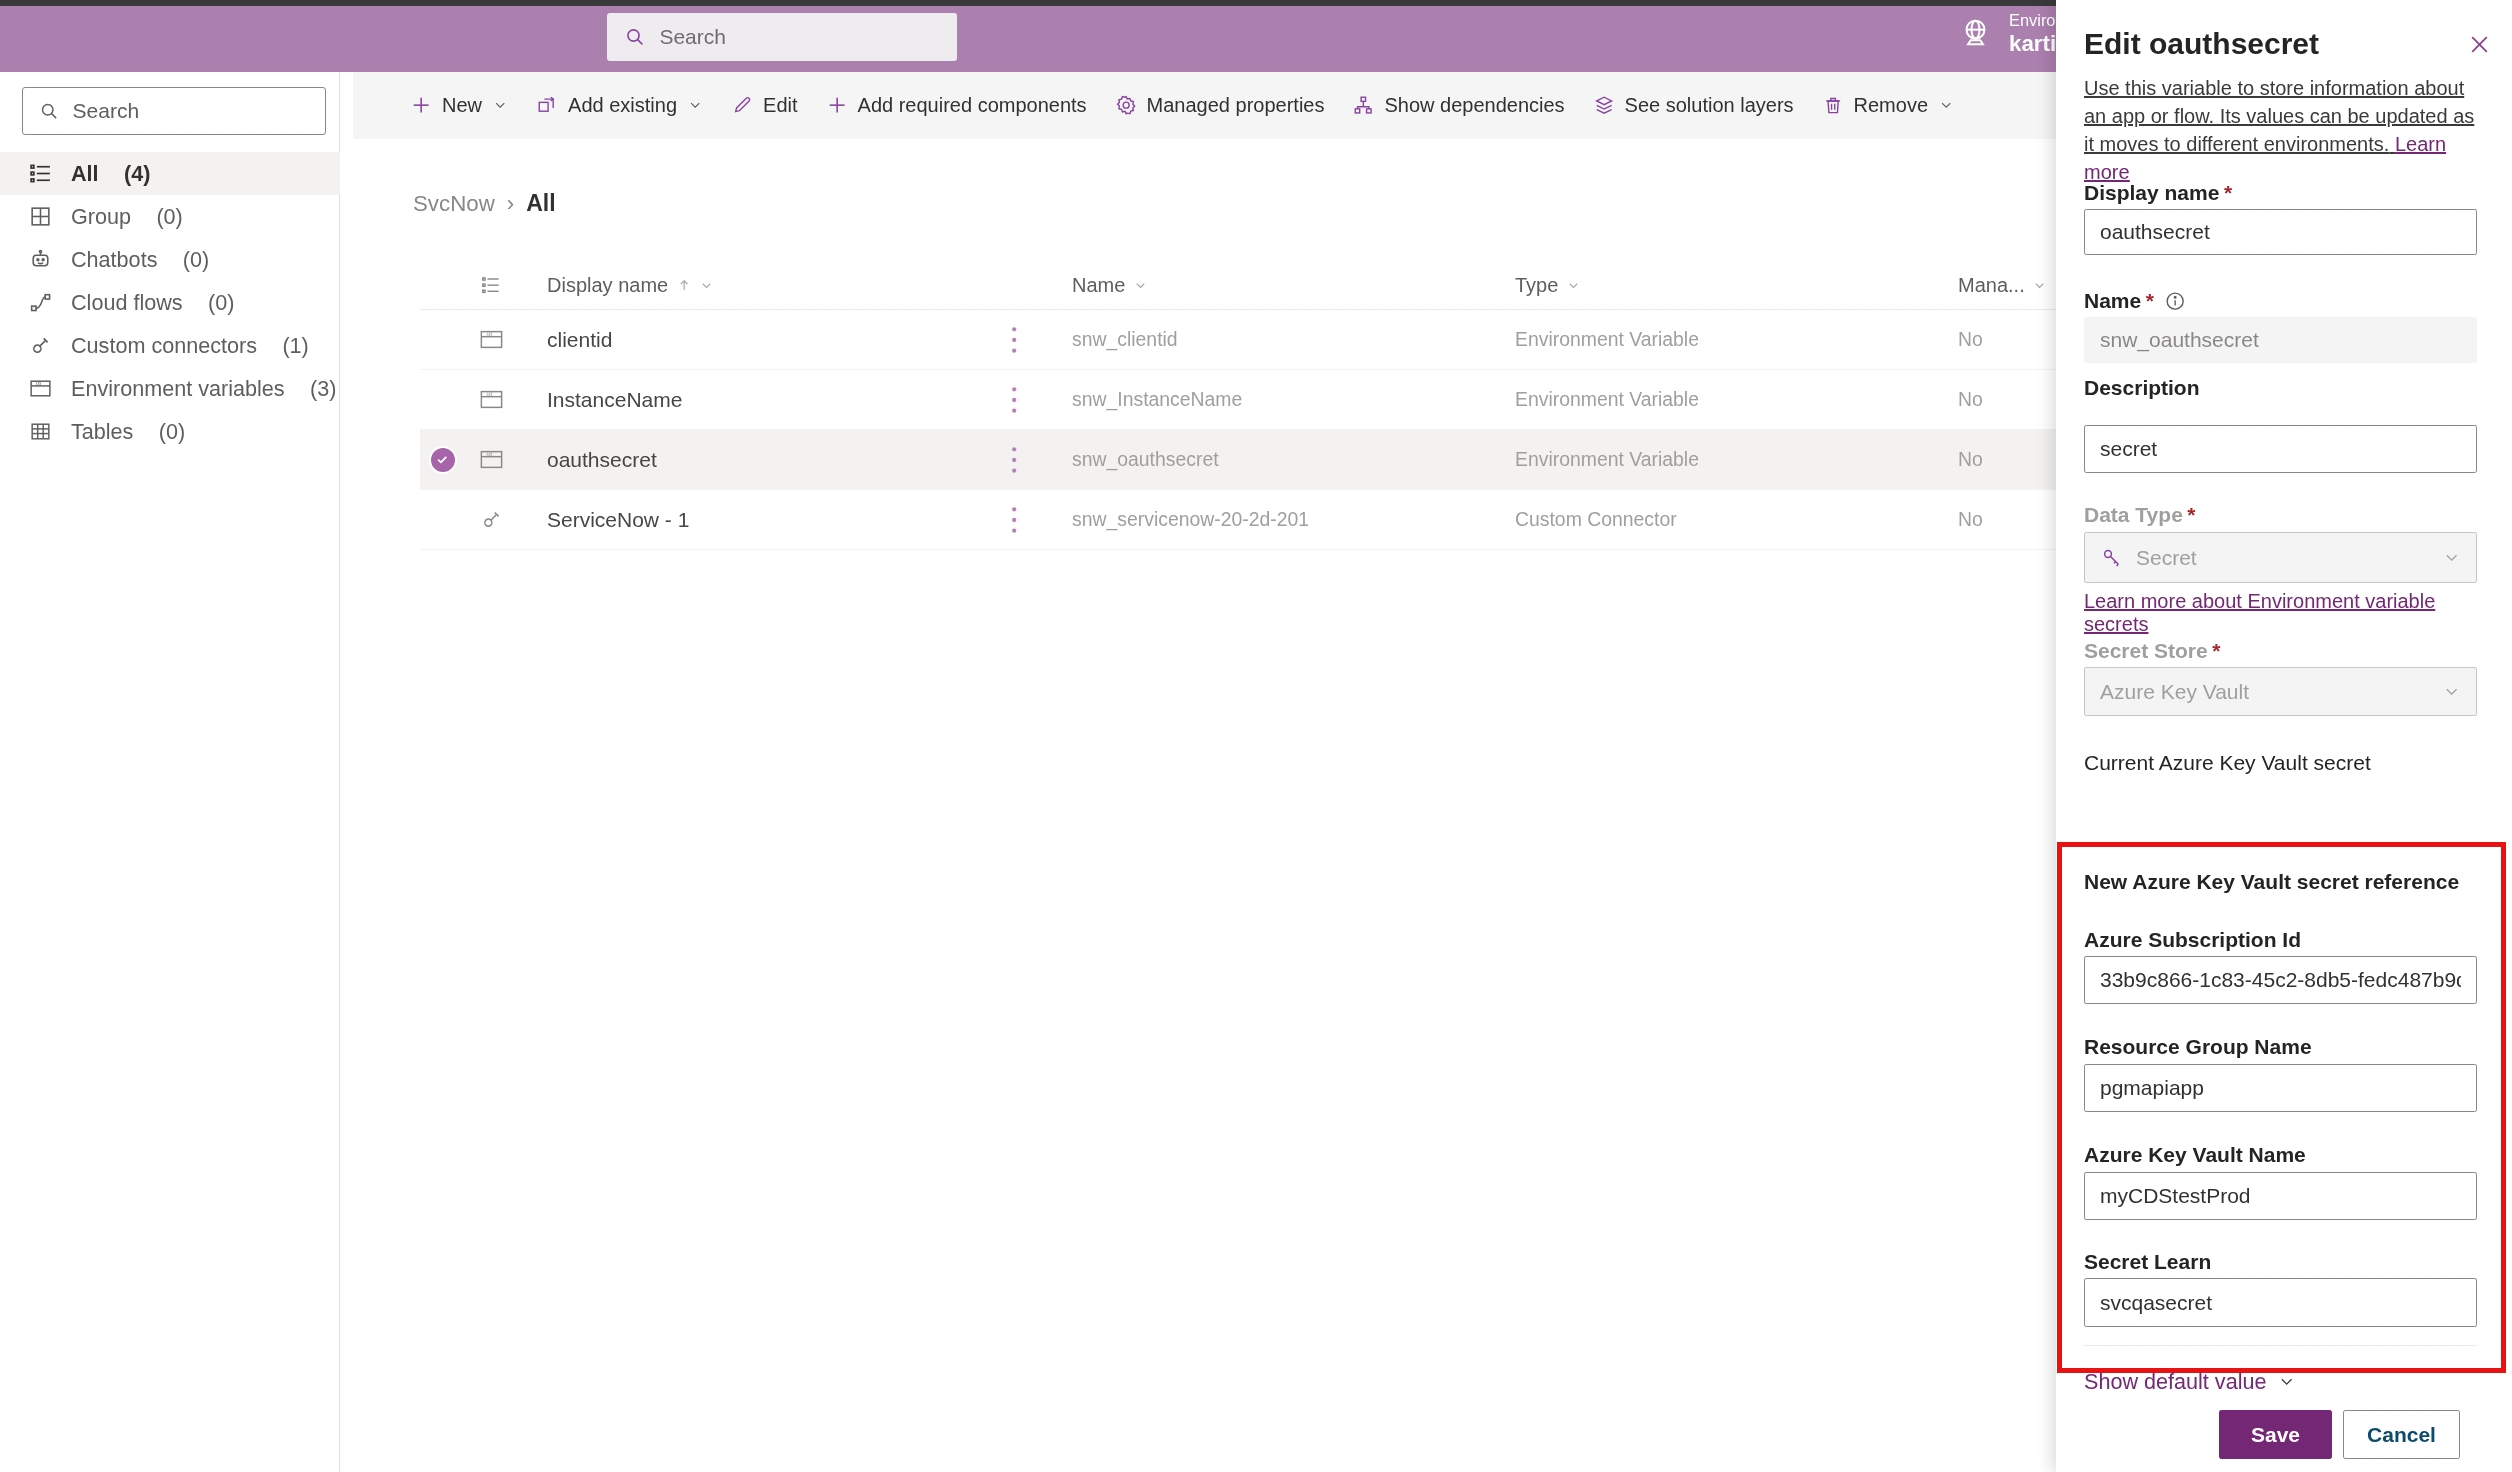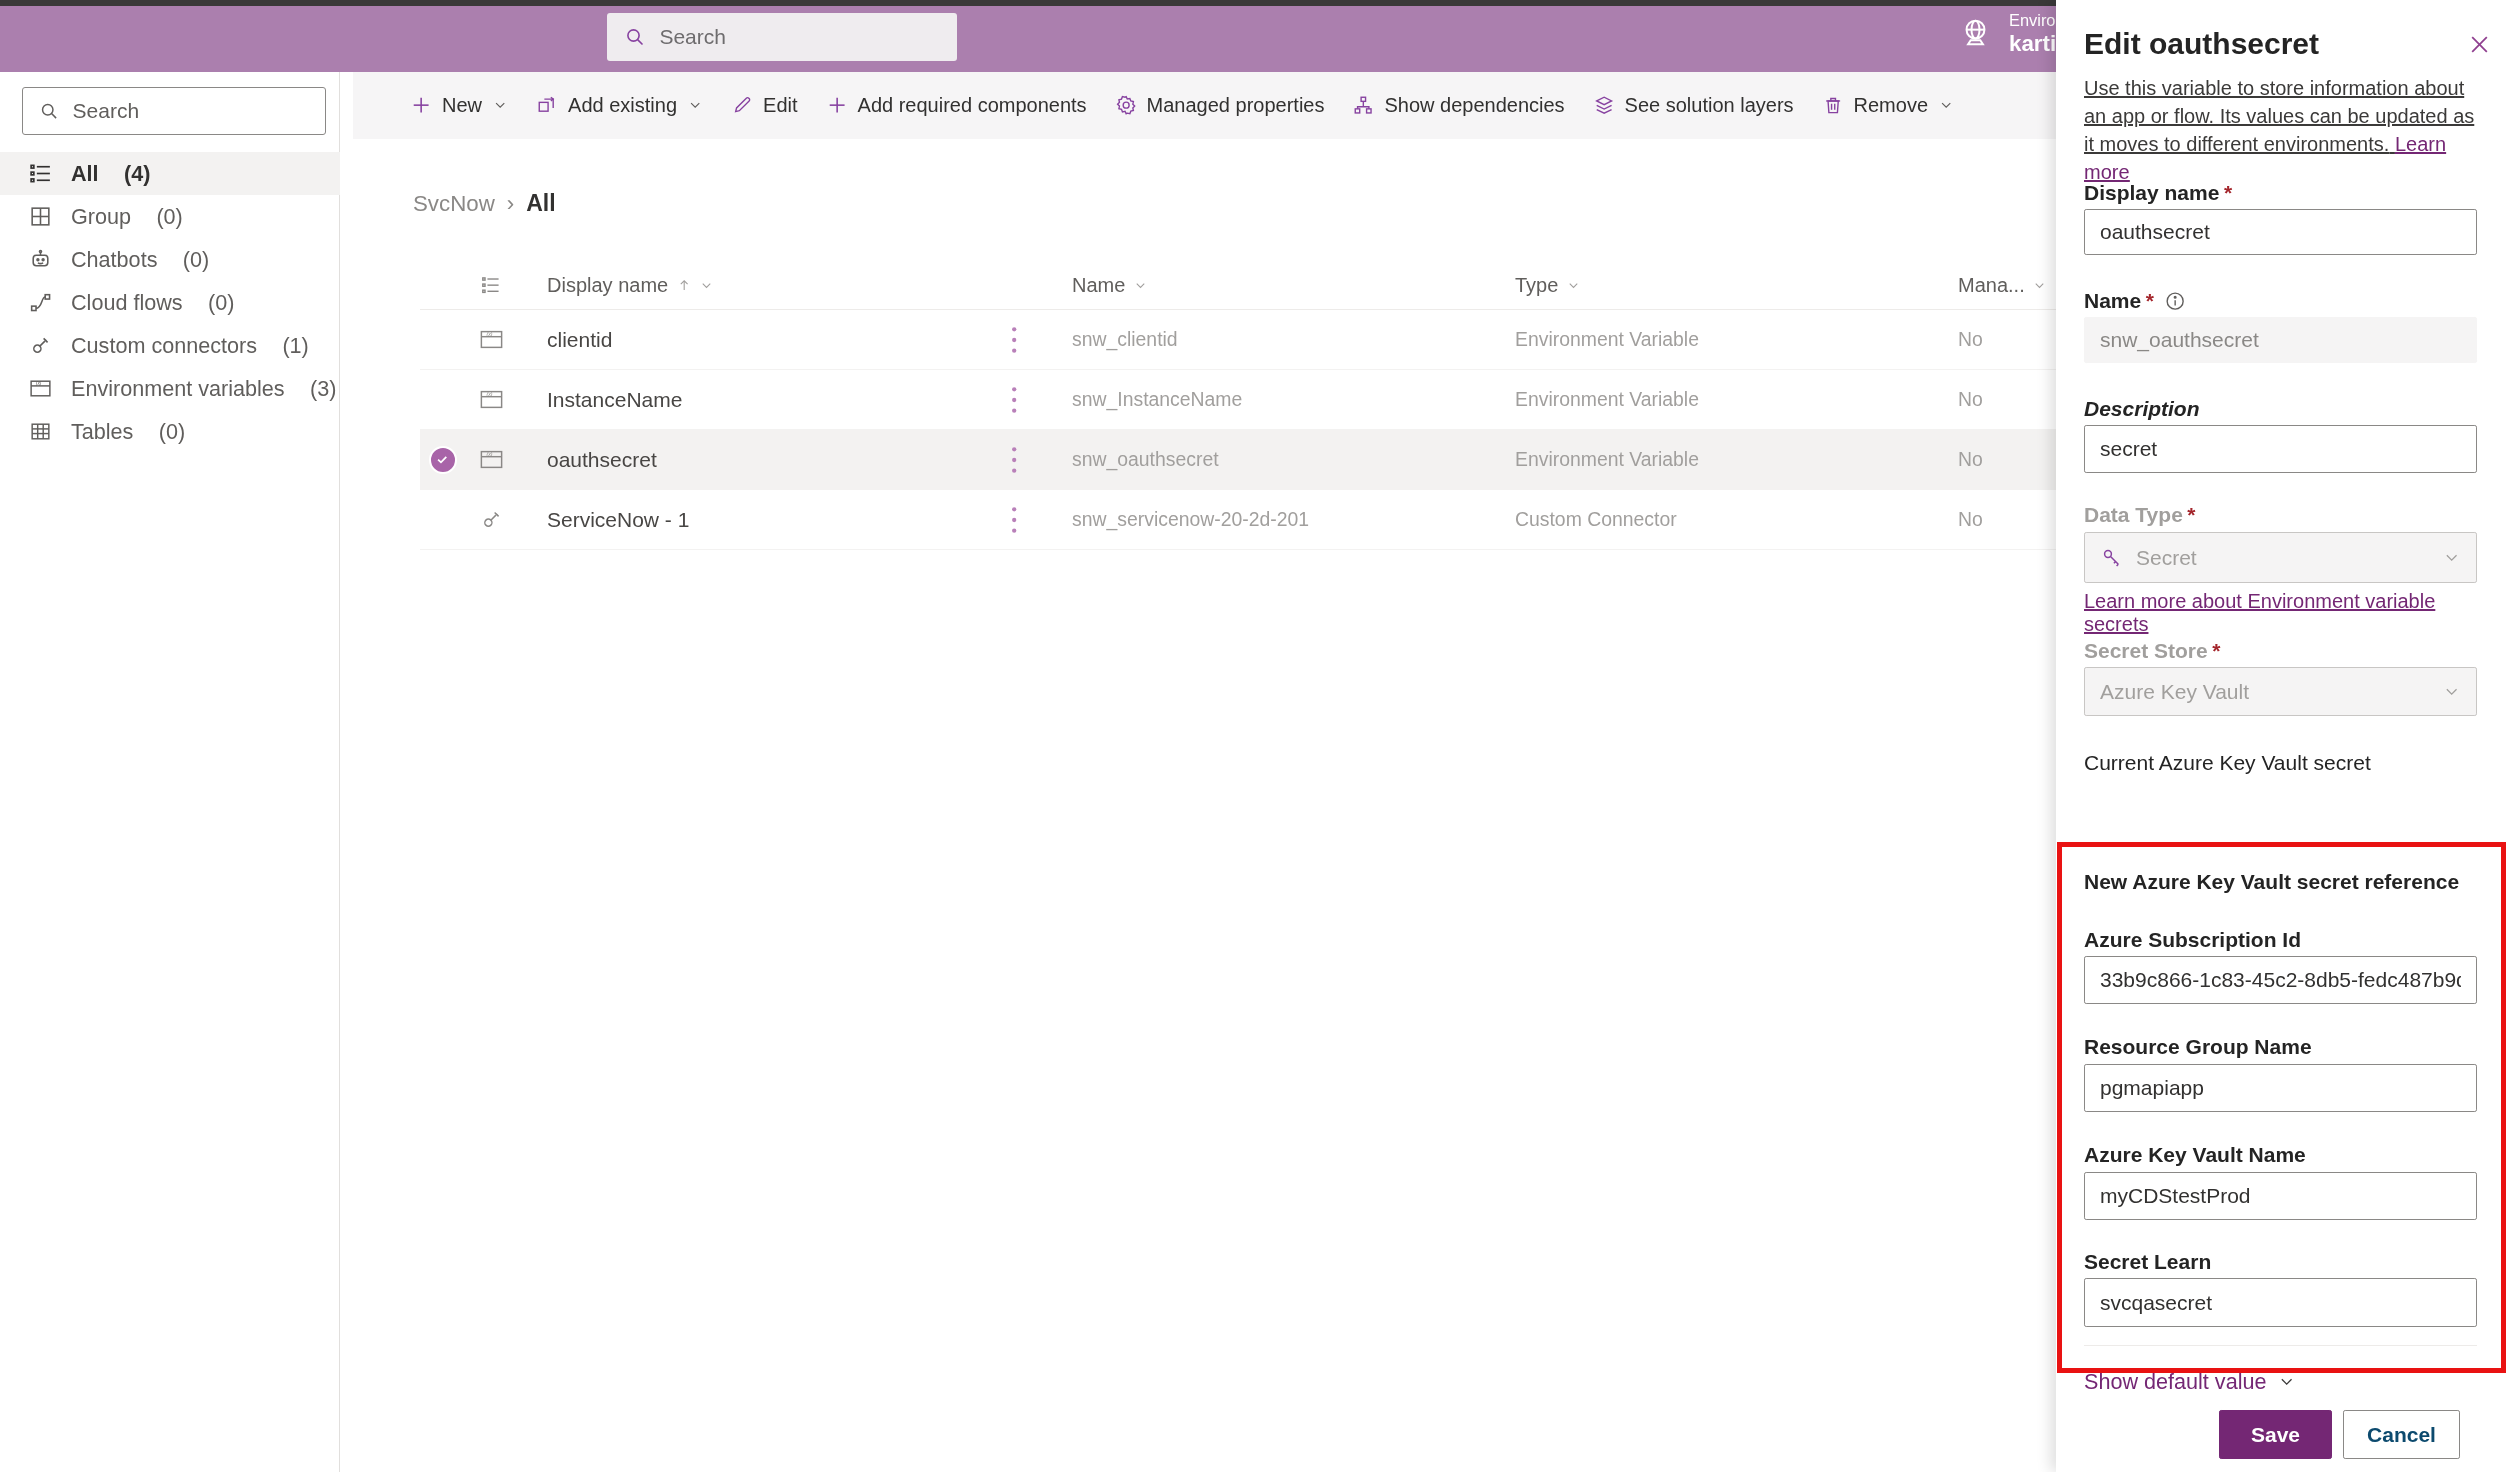--- a/index.html
+++ b/index.html
@@ -485,21 +485,21 @@
     <span>
         <svg width="22.3" height="22.3" viewBox="0 0 24 24" fill="none" stroke="#605e5c" stroke-width="1.5">
           <circle cx="12" cy="12" r="8.6"></circle>
           <line x1="12" y1="11" x2="12" y2="16.6"></line>
           <circle cx="12" cy="7.8" r="0.9" fill="#605e5c"></circle>
         </svg>
       </span>
   </div>
   <input class="p-el p-input ro" style="top: 317px;" readonly="" value="snw_oauthsecret">
 
-  <div class="p-el f-label" style="top:397px;font-style:italic;">Description</div>
+  <div class="p-el f-label" style="top:376px;">Description</div>
   <input class="p-el p-input" style="top: 425px; height: 48px;" value="secret">
 
   <div class="p-el f-label dim" style="top:503px;">
     <span>Data Type</span><span class="req">*</span>
   </div>
   <div class="p-el dropdown" style="top:532px; height:51px;">
     <span>
         <svg width="24" height="24" viewBox="0 0 24 24" fill="none" stroke="#8742a0" stroke-width="1.5">
           <circle cx="8" cy="8" r="3.4"></circle>
           <line x1="10.5" y1="10.5" x2="18.3" y2="18.3"></line>

